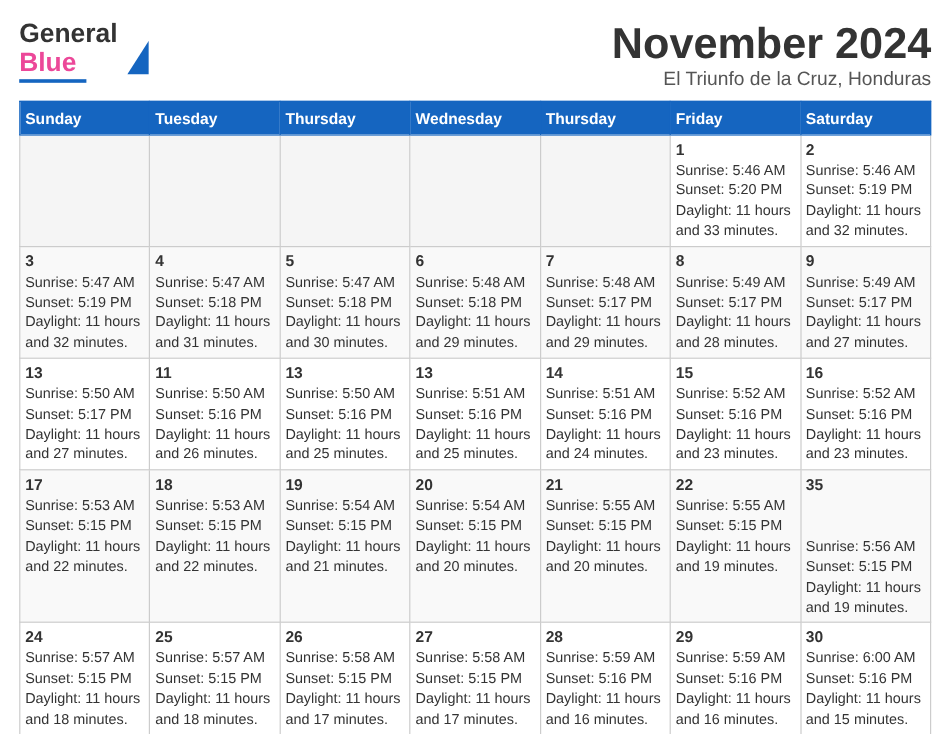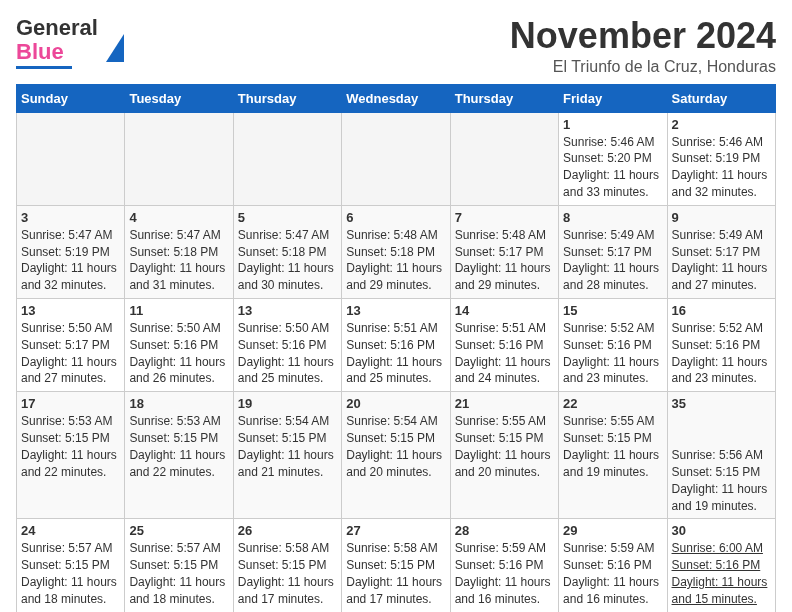--- a/index.html
+++ b/index.html
@@ -324,20 +324,20 @@
         </td>
         <td>
           <span class="day-num">29</span>
           <div class="day-info" style="white-space: pre-line;">Sunrise: 5:59 AM
 Sunset: 5:16 PM
 Daylight: 11 hours
 and 16 minutes.</div>
         </td>
         <td>
           <span class="day-num">30</span>
-          <div class="day-info" style="white-space: pre-line; text-decoration: underline;">Sunrise: 6:00 AM
+          <div class="day-info" style="white-space: pre-line;">Sunrise: 6:00 AM
 Sunset: 5:16 PM
 Daylight: 11 hours
 and 15 minutes.</div>
         </td>
       </tr>
     </tbody>
 </table>
 
 </body></html>

